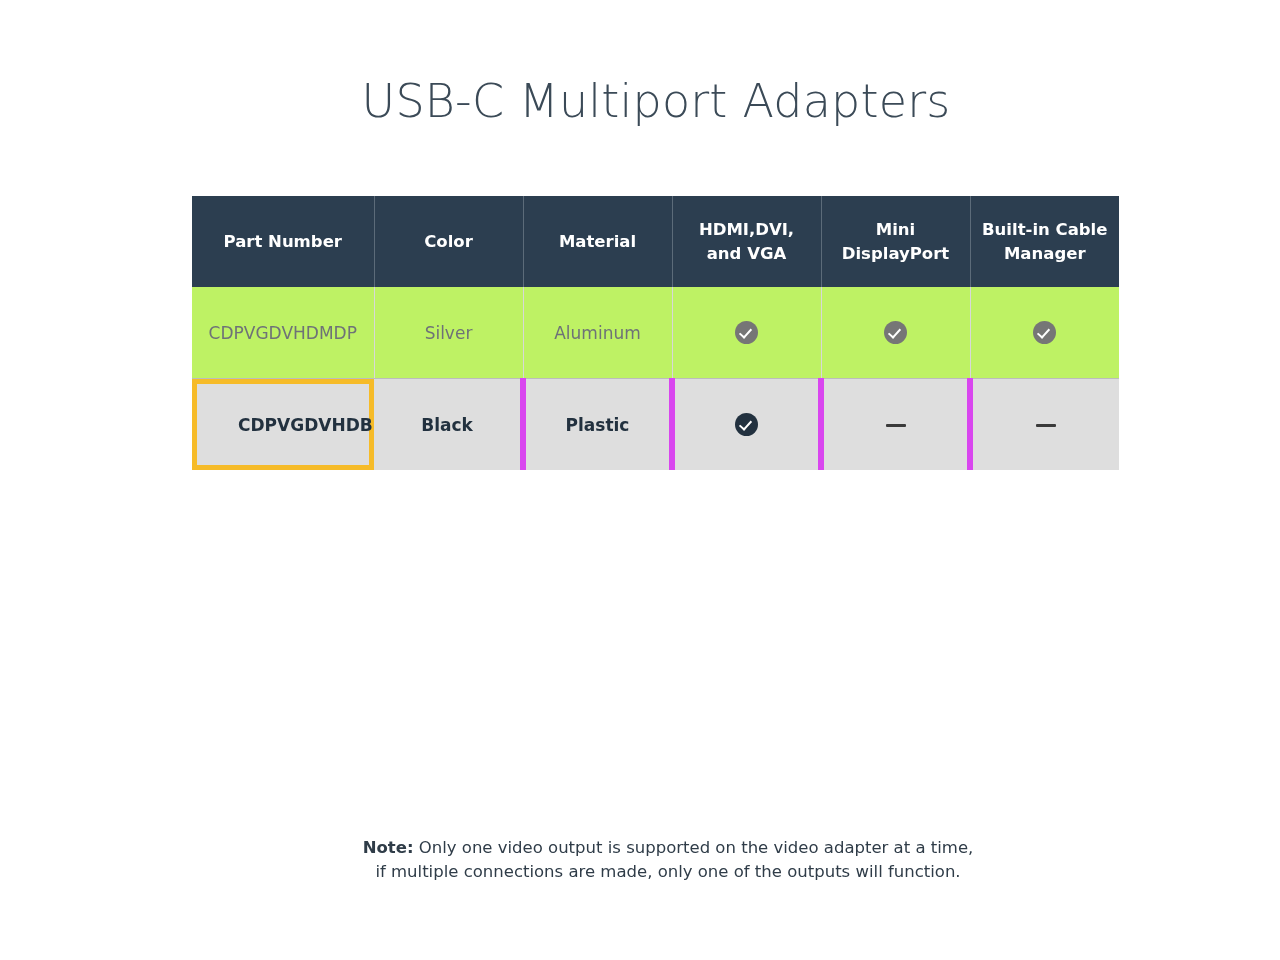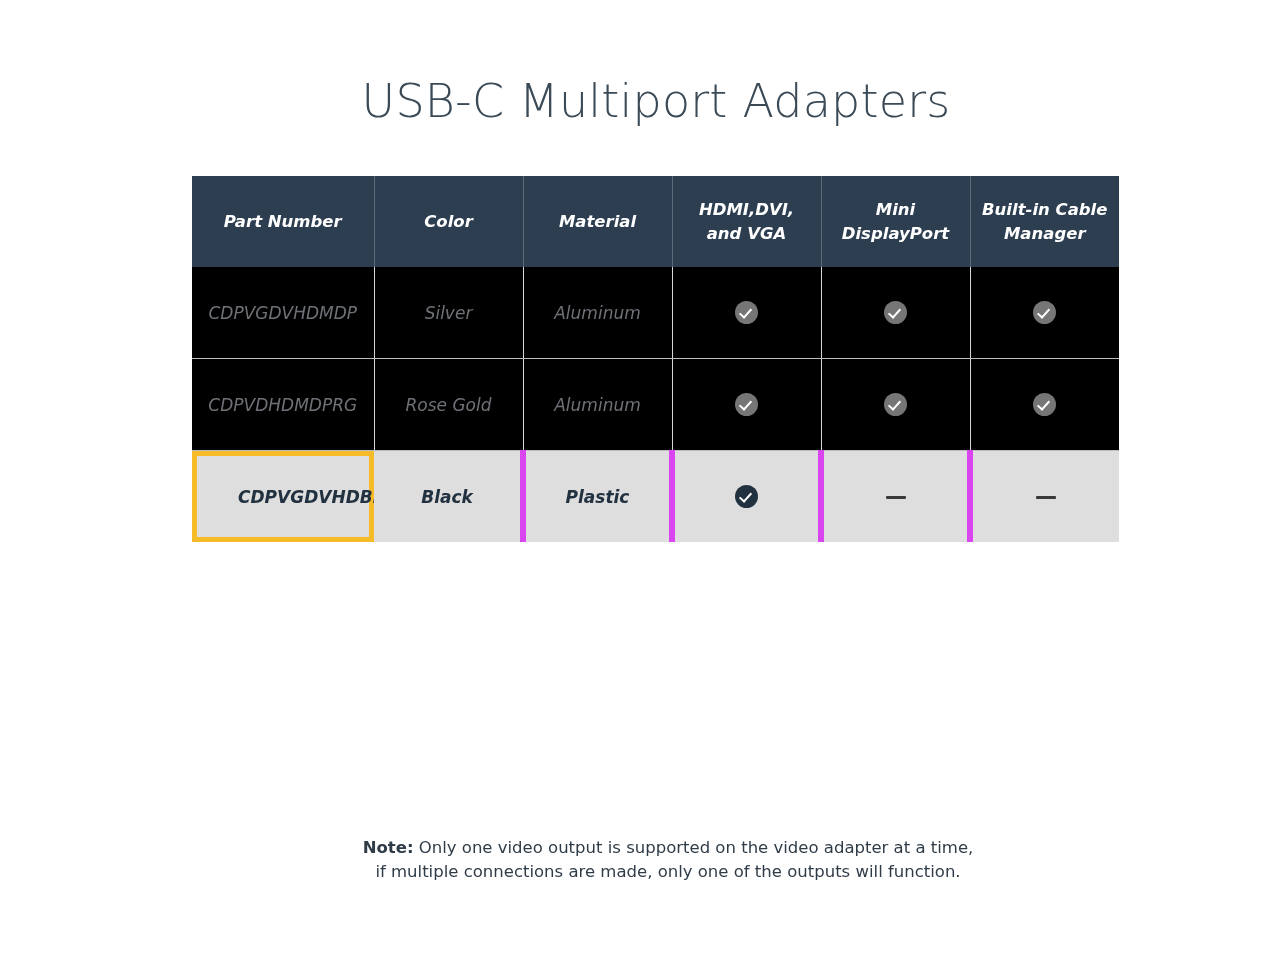--- a/index.html
+++ b/index.html
@@ -33,23 +33,22 @@
     letter-spacing: 0.2px;
     color: #3b4a57;
     font-family: "DejaVu Sans", sans-serif;
     white-space: nowrap;
   }
 
   
   .table-wrap {
     position: absolute;
     left: 176px;
-    top: 176px;
+    top: 196px;
     width: 927px;
-    font-style: italic;
   }
   table.spec {
     border-collapse: collapse;
     width: 927px;
     table-layout: fixed;
   }
   table.spec col.c-part     { width: 182px; }
   table.spec col.c-color    { width: 149px; }
   table.spec col.c-material { width: 149px; }
   table.spec col.c-hdmi     { width: 149px; }
@@ -73,21 +72,21 @@
 
   tbody td {
     height: 91px;
     text-align: center;
     vertical-align: middle;
     font-size: 17px;
     color: #6e7277;
     font-weight: normal;
     border-bottom: 1px solid #bcbcbc;
     border-right: 1px solid #d8d8d8;
-    background: #000000;
+    background: #bef264;
     font-family: "DejaVu Sans", sans-serif;
     padding: 0 4px;
     position: relative;
   }
   tbody td:last-child { border-right: none; }
   tbody tr:last-child td { border-bottom: none; }
 
   
   tbody tr.is-highlighted td {
     background: #dedede;
@@ -190,28 +189,20 @@
       </thead>
       <tbody id="table-body">
           <tr>
             <td>CDPVGDVHDMDP</td>
             <td>Silver</td>
             <td>Aluminum</td>
             <td><span class="check"></span></td>
             <td><span class="check"></span></td>
             <td><span class="check"></span></td>
           </tr>
-          <tr>
-            <td>CDPVDHDMDPRG</td>
-            <td>Rose Gold</td>
-            <td>Aluminum</td>
-            <td><span class="check"></span></td>
-            <td><span class="check"></span></td>
-            <td><span class="check"></span></td>
-          </tr>
           <tr class="is-highlighted">
             <td class="cell-focus">CDPVGDVHDBP</td>
             <td>Black</td>
             <td>Plastic</td>
             <td><span class="check"></span></td>
             <td><span class="dash"></span></td>
             <td><span class="dash"></span></td>
           </tr>
         </tbody>
     </table>

